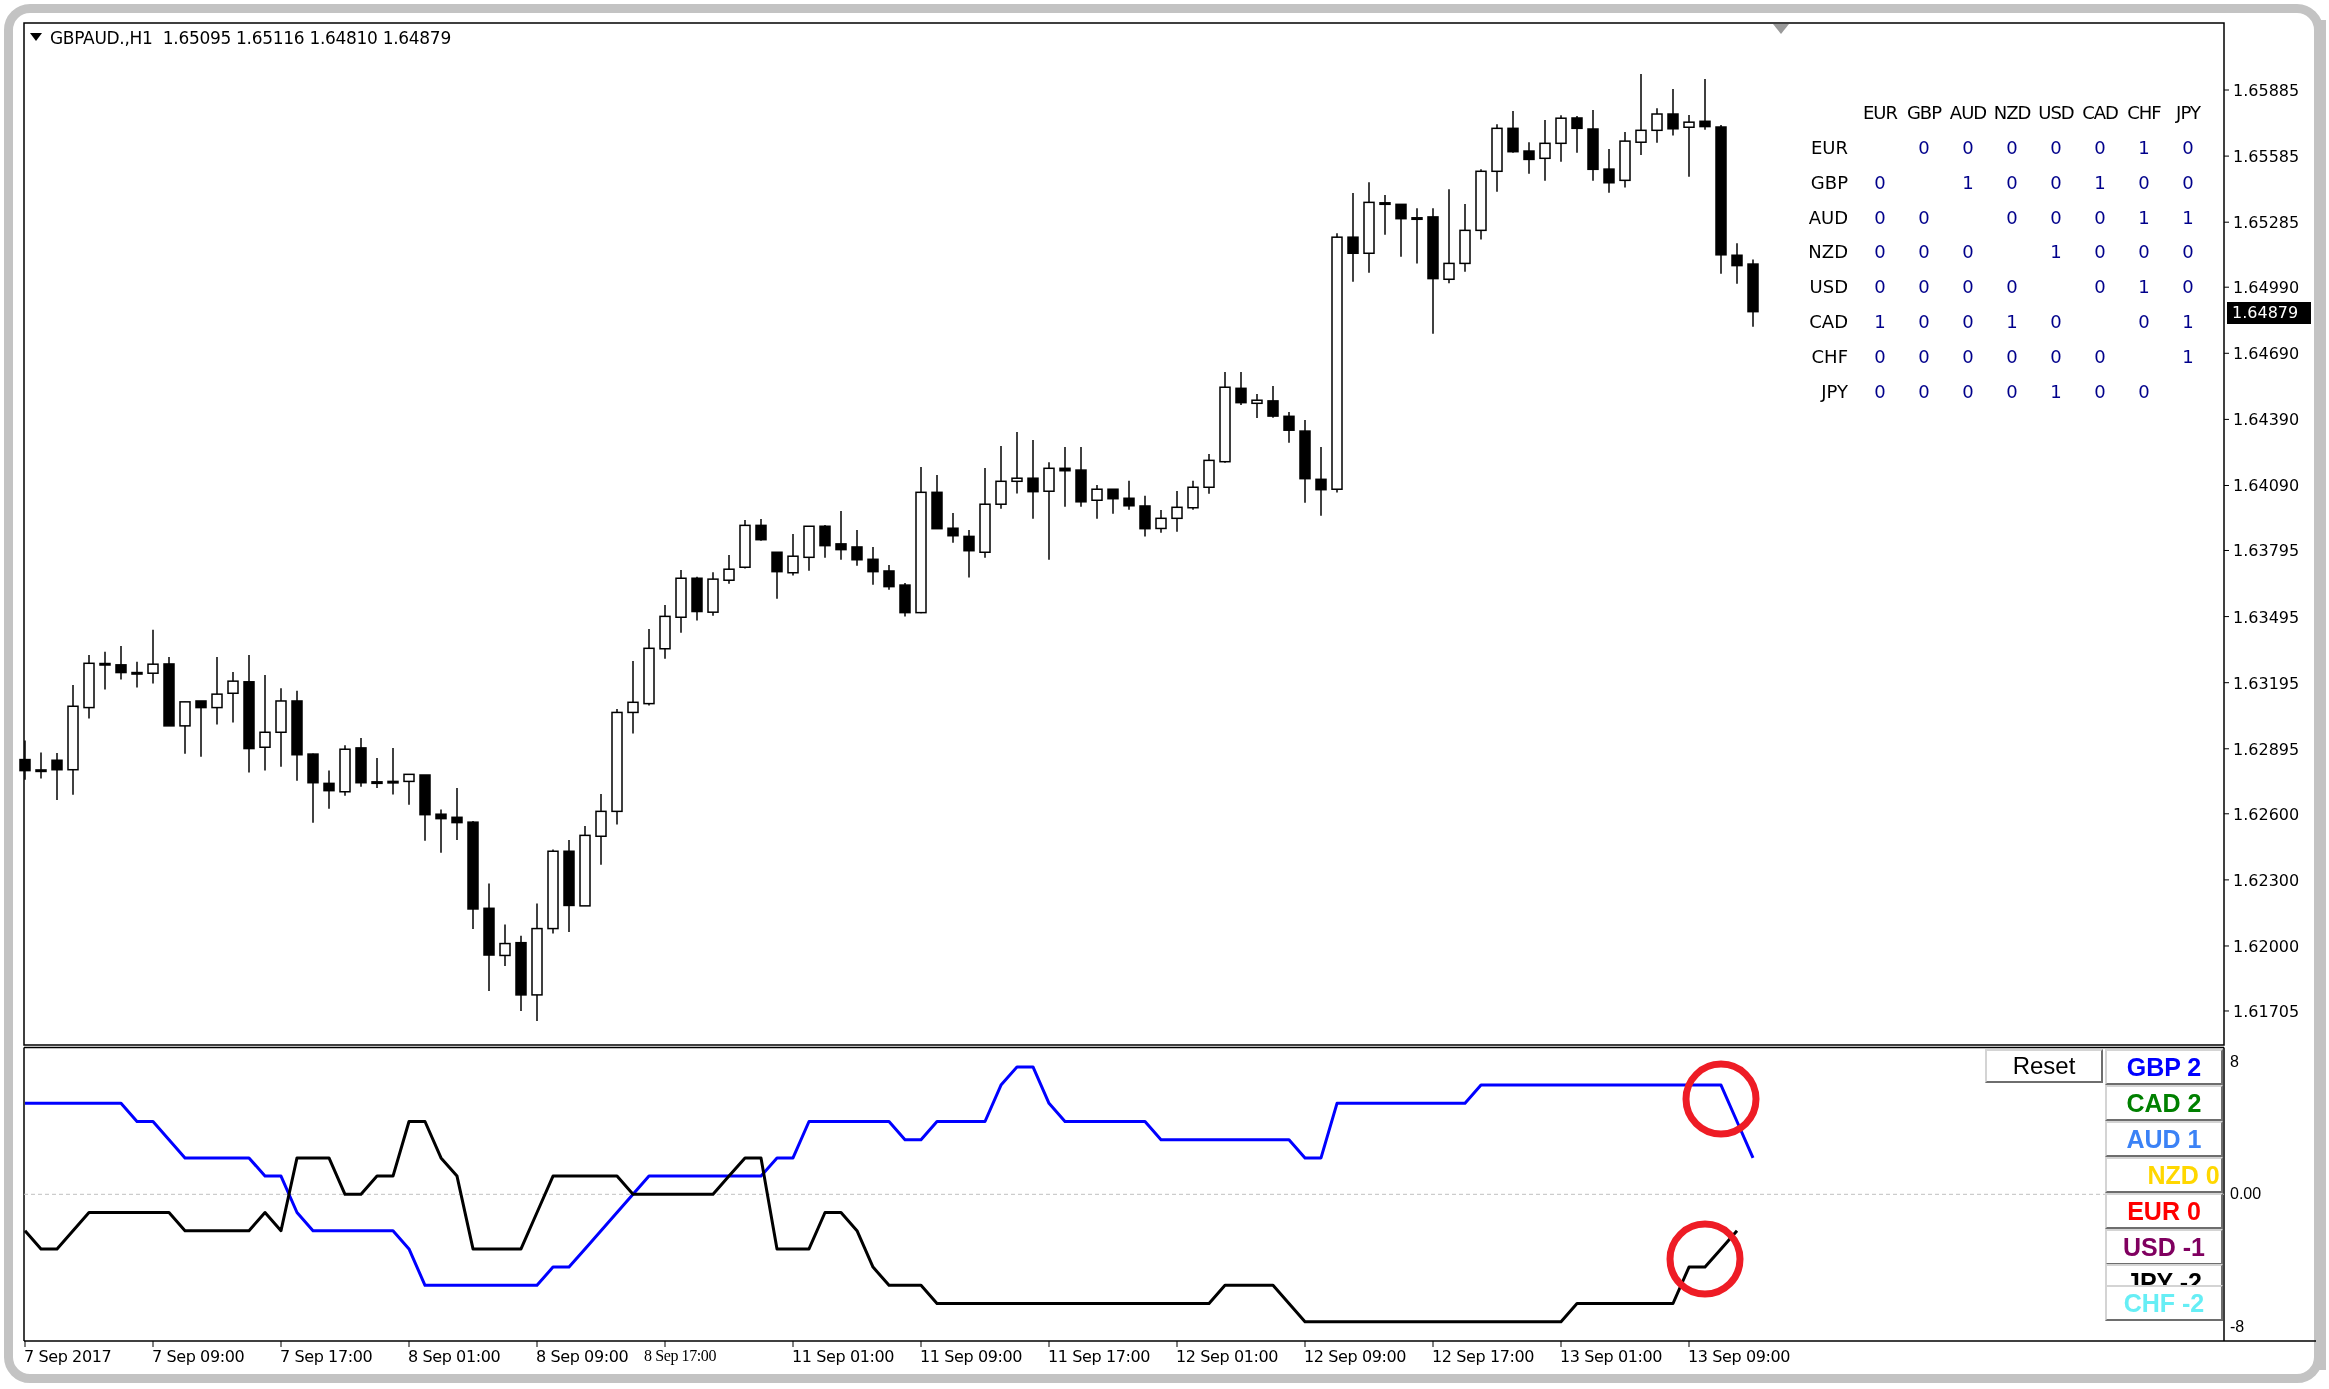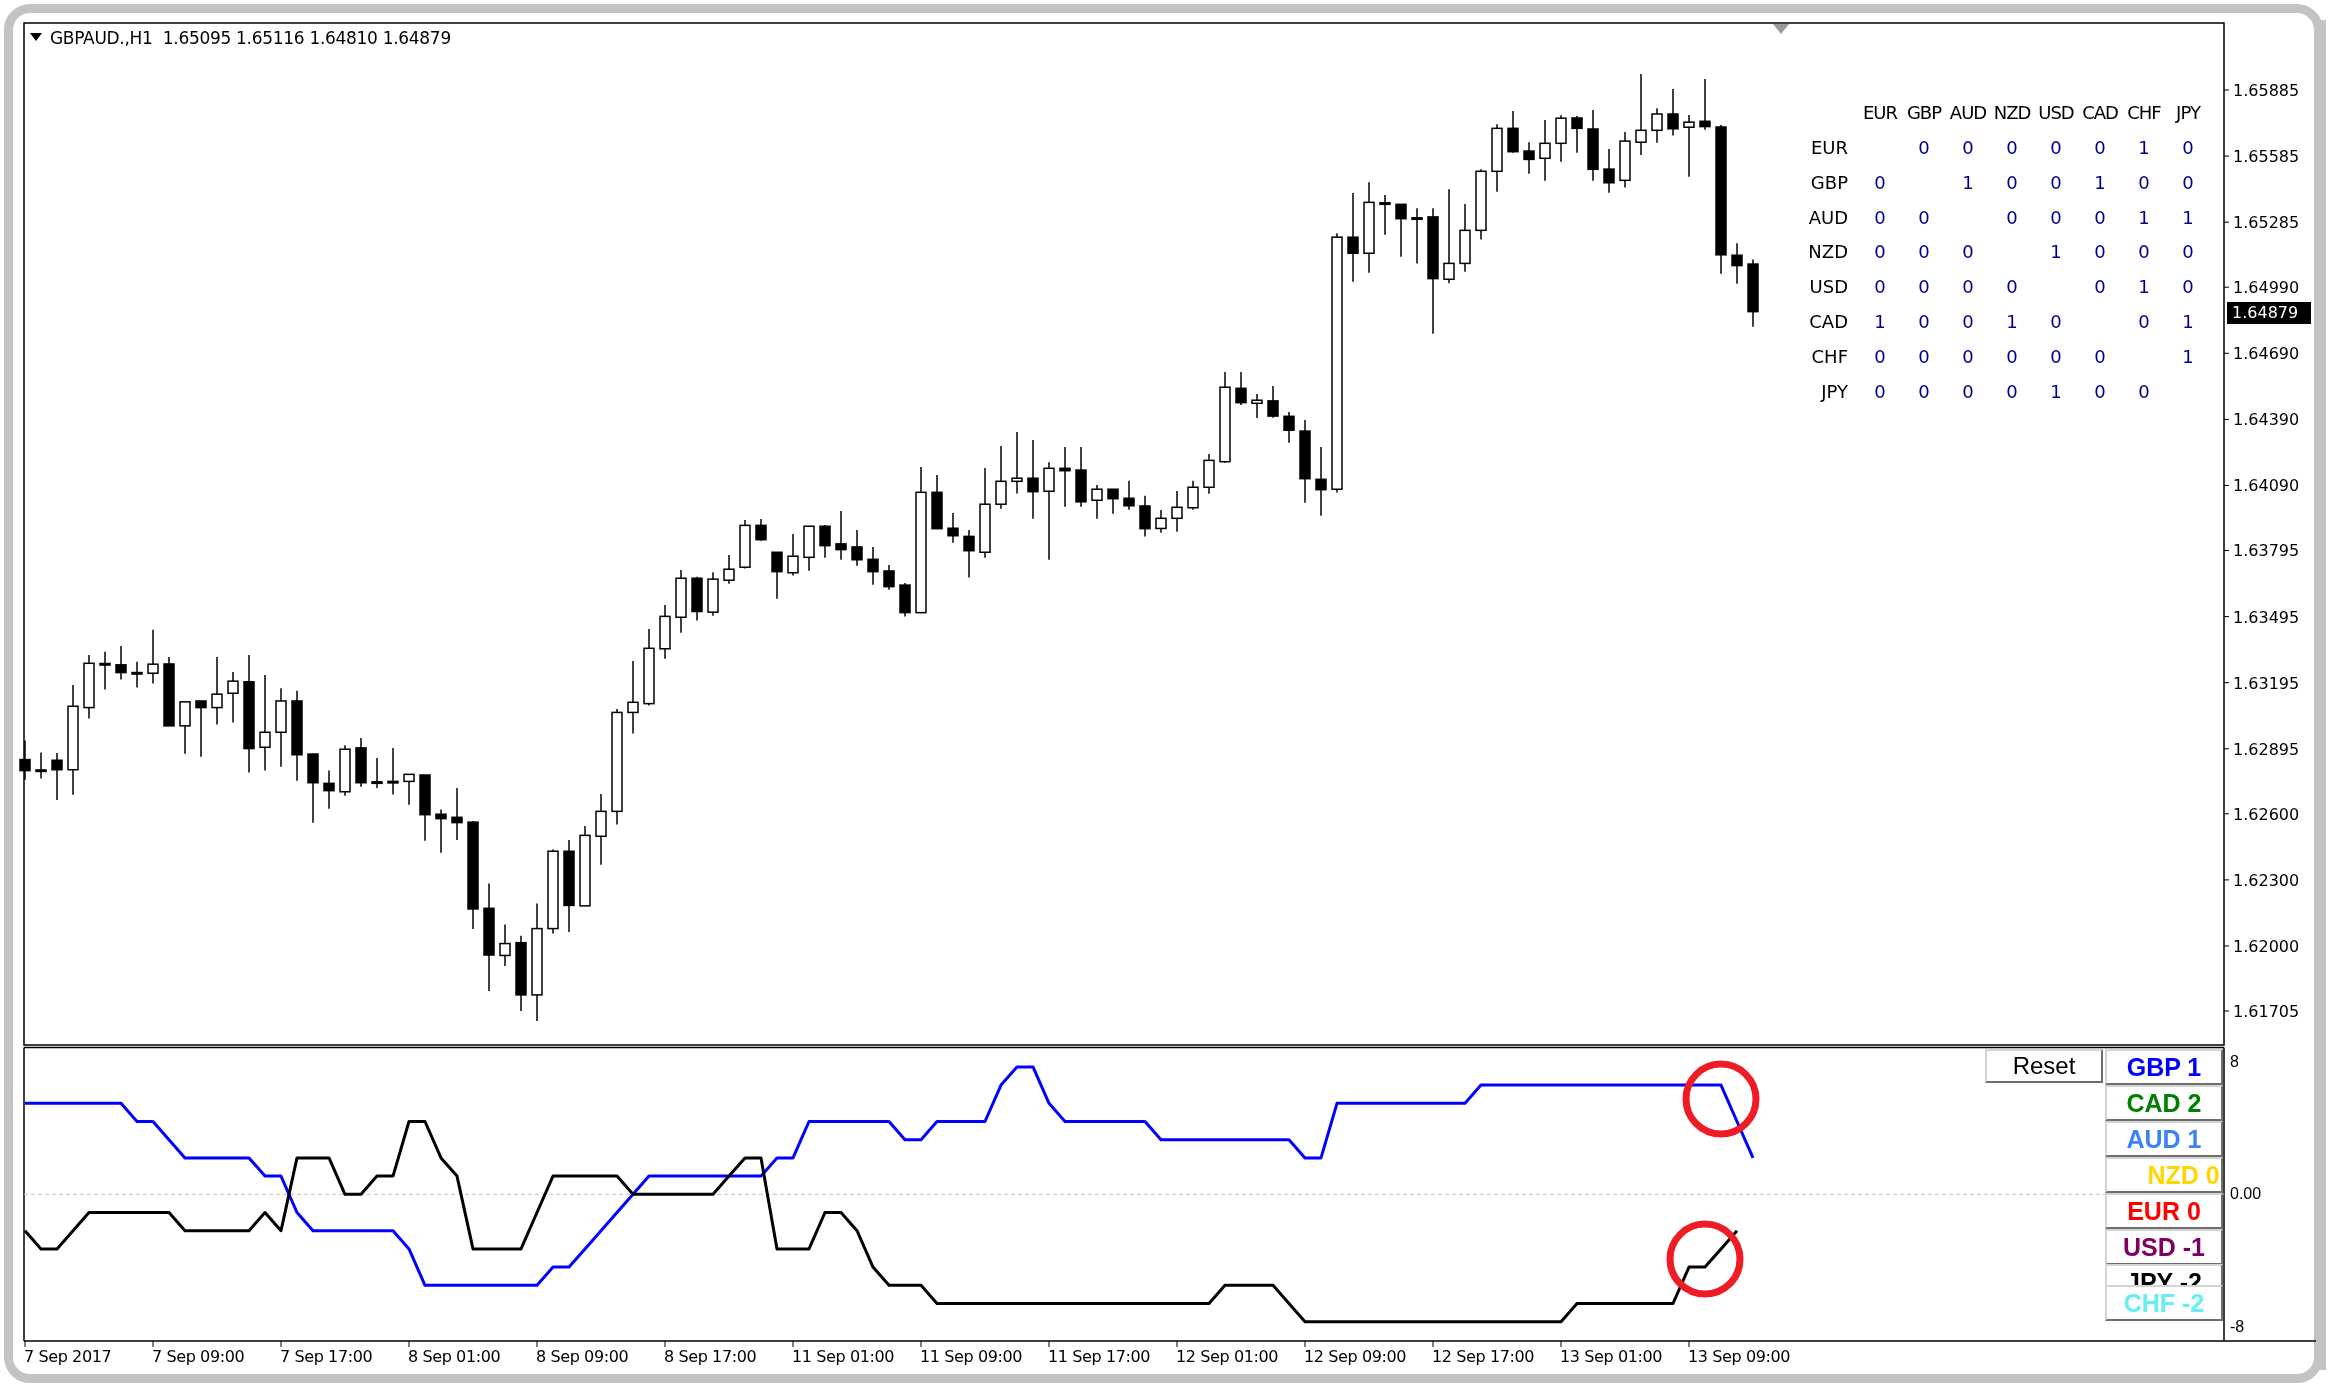--- a/index.html
+++ b/index.html
@@ -643,38 +643,38 @@
     <div class="price-lbl" style="top: 1010.98px;">1.61705</div>
   </div>
 <div class="price-cur">1.64879</div>
 
 <div id="time-labels">
     <div class="time-lbl" style="left: 24px;">7 Sep 2017</div>
     <div class="time-lbl" style="left: 152px;">7 Sep 09:00</div>
     <div class="time-lbl" style="left: 280px;">7 Sep 17:00</div>
     <div class="time-lbl" style="left: 408px;">8 Sep 01:00</div>
     <div class="time-lbl" style="left: 536px;">8 Sep 09:00</div>
-    <div class="time-lbl" style="left: 664px;">8 Sep 17:00</div>
+    <div class="time-lbl" style="left: 644px; font-family: Liberation Serif, serif;">8 Sep 17:00</div>
     <div class="time-lbl" style="left: 792px;">11 Sep 01:00</div>
     <div class="time-lbl" style="left: 920px;">11 Sep 09:00</div>
     <div class="time-lbl" style="left: 1048px;">11 Sep 17:00</div>
     <div class="time-lbl" style="left: 1176px;">12 Sep 01:00</div>
     <div class="time-lbl" style="left: 1304px;">12 Sep 09:00</div>
     <div class="time-lbl" style="left: 1432px;">12 Sep 17:00</div>
     <div class="time-lbl" style="left: 1560px;">13 Sep 01:00</div>
     <div class="time-lbl" style="left: 1688px;">13 Sep 09:00</div>
   </div>
 
 <div class="ind-lbl" style="top:1053px;">8</div>
 <div class="ind-lbl" style="top:1185px;">0.00</div>
 <div class="ind-lbl" style="top:1318px;">-8</div>
 
 <div class="btn reset-btn">Reset</div>
 <div id="legend">
-    <div class="btn cur-btn" style="top: 1049px; color: rgb(0, 0, 255);">GBP 1</div>
+    <div class="btn cur-btn" style="top: 1049px; color: rgb(0, 0, 255);">GBP 2</div>
     <div class="btn cur-btn" style="top: 1084.9px; color: rgb(0, 128, 0);">CAD 2</div>
     <div class="btn cur-btn" style="top: 1120.8px; color: #3b82f6;">AUD 1</div>
     <div class="btn cur-btn" style="top: 1156.7px; color: rgb(255, 215, 0); padding-left: 39px;">NZD 0</div>
     <div class="btn cur-btn" style="top: 1192.6px; color: rgb(255, 0, 0);">EUR 0</div>
     <div class="btn cur-btn" style="top: 1228.5px; color: rgb(128, 0, 96);">USD -1</div>
     <div class="btn cur-btn" style="top: 1264.4px; color: rgb(0, 0, 0);">JPY -2</div>
     <div class="btn cur-btn" style="top: 1285px; color: rgb(102, 238, 245);">CHF -2</div>
   </div>
 
 </body></html>

